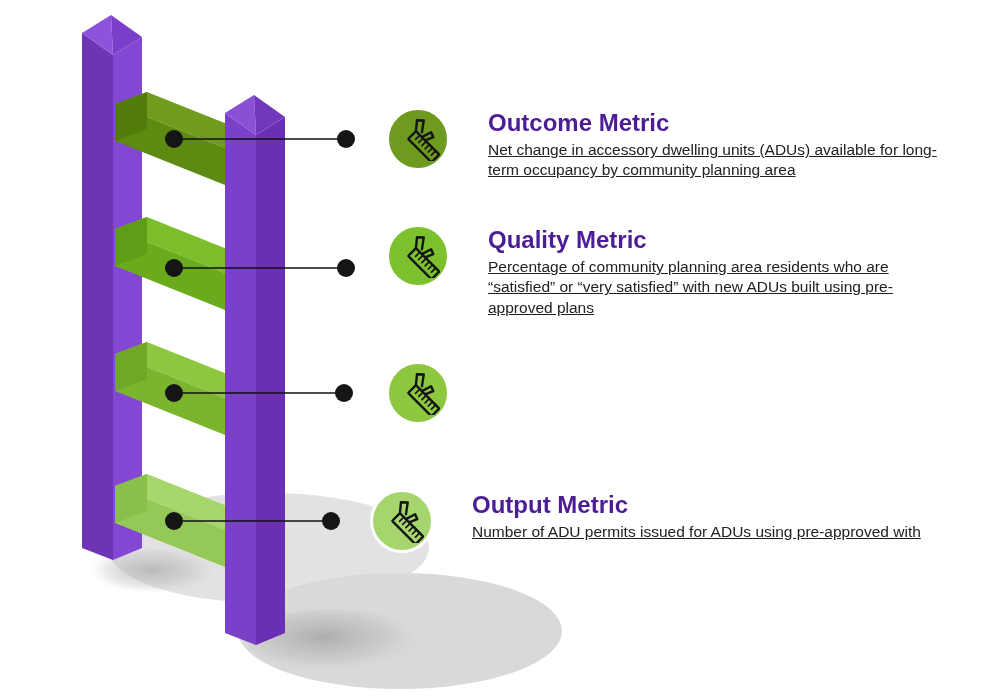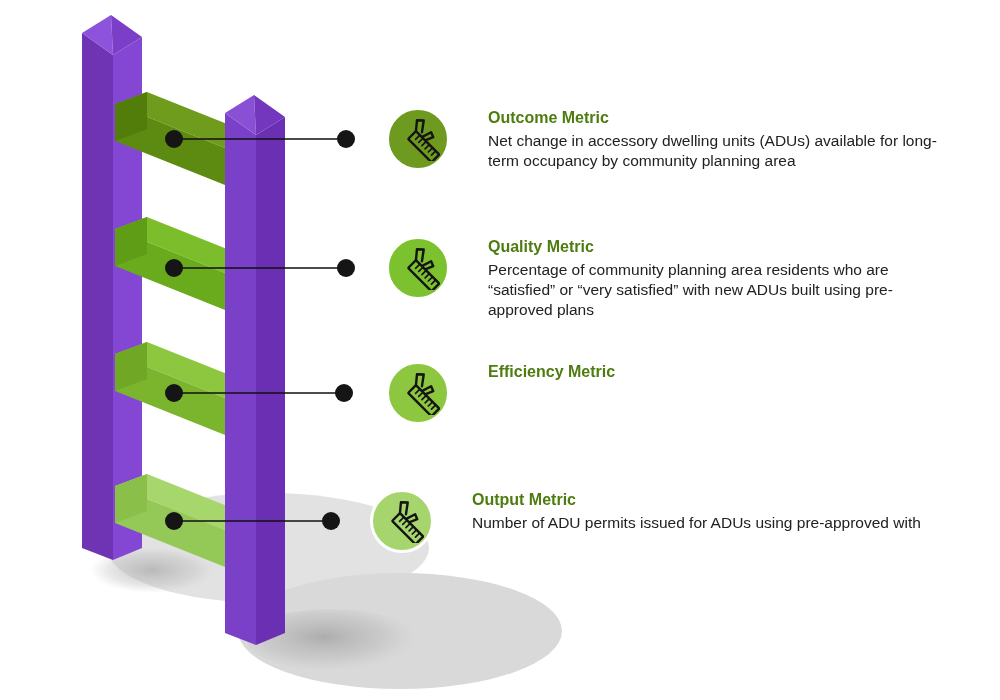--- a/index.html
+++ b/index.html
@@ -9,24 +9,24 @@
   }
   #ladder-svg{position:absolute;left:0;top:0;}
   .metric-row{position:absolute;display:flex;align-items:flex-start;}
   .metric-icon-circle{
     width:64px;height:64px;border-radius:50%;box-sizing:border-box;
     border:3px solid #ffffff;flex:0 0 auto;
     display:flex;align-items:center;justify-content:center;
   }
   .metric-text{margin-left:38px;width:452px;margin-top:1px;}
   .metric-title{
-    font-size:16px;font-weight:bold;color:#4d7c0f;line-height:1.22;letter-spacing:0;
+    font-size:24px;font-weight:bold;color:#4c1d95;line-height:1.22;letter-spacing:0;
   }
   .metric-desc{
-    font-size:15.5px;color:#212121;line-height:1.3;margin-top:3px;
+    font-size:15.5px;color:#212121;line-height:1.3;margin-top:3px;text-decoration:underline;
   }
 </style>
 </head>
 <body>
 
 <div id="stage">
 
   <svg id="ladder-svg" width="1000" height="700" viewBox="0 0 1000 700">
     <defs>
       <radialGradient id="footL" cx="50%" cy="50%" r="50%">
@@ -109,21 +109,21 @@
           <path d="M1.5,-6 L4.5,-15.5 L9.5,-13.5 L6,-5.5"></path>
         </g>
       </svg>
     </div>
     <div class="metric-text">
       <div class="metric-title">Outcome Metric</div>
       <div class="metric-desc">Net change in accessory dwelling units (ADUs) available for long-term occupancy by community planning area</div>
     </div>
   </div>
 
-  <div class="metric-row" style="left:386px;top:236px;">
+  <div class="metric-row" style="left:386px;top:224px;">
     <div class="metric-icon-circle" style="background: rgb(124, 193, 46);">
       <svg width="44" height="44" viewBox="0 0 44 44">
         <g transform="translate(21,23) rotate(45)" fill="none" stroke="#141414" stroke-width="2.4" stroke-linejoin="round" stroke-linecap="round">
           <rect x="-7" y="-5.5" width="33" height="11" rx="1"></rect>
           <path stroke-width="1.7" d="M-1.5,-5.5 l0,6 M3,-5.5 l0,6 M7.5,-5.5 l0,6 M12,-5.5 l0,6 M16.5,-5.5 l0,6 M21,-5.5 l0,6"></path>
           <path d="M-7,-5.5 L-14,-14 L-9,-18.5 L-2,-9"></path>
           <path d="M1.5,-6 L4.5,-15.5 L9.5,-13.5 L6,-5.5"></path>
         </g>
       </svg>
     </div>
@@ -138,21 +138,20 @@
       <svg width="44" height="44" viewBox="0 0 44 44">
         <g transform="translate(21,23) rotate(45)" fill="none" stroke="#141414" stroke-width="2.4" stroke-linejoin="round" stroke-linecap="round">
           <rect x="-7" y="-5.5" width="33" height="11" rx="1"></rect>
           <path stroke-width="1.7" d="M-1.5,-5.5 l0,6 M3,-5.5 l0,6 M7.5,-5.5 l0,6 M12,-5.5 l0,6 M16.5,-5.5 l0,6 M21,-5.5 l0,6"></path>
           <path d="M-7,-5.5 L-14,-14 L-9,-18.5 L-2,-9"></path>
           <path d="M1.5,-6 L4.5,-15.5 L9.5,-13.5 L6,-5.5"></path>
         </g>
       </svg>
     </div>
     <div class="metric-text">
-      <div class="metric-title">Efficiency Metric</div>
     </div>
   </div>
 
   <div class="metric-row" style="left:370px;top:489px;">
     <div class="metric-icon-circle" style="background: rgb(166, 213, 109);">
       <svg width="44" height="44" viewBox="0 0 44 44">
         <g transform="translate(21,23) rotate(45)" fill="none" stroke="#141414" stroke-width="2.4" stroke-linejoin="round" stroke-linecap="round">
           <rect x="-7" y="-5.5" width="33" height="11" rx="1"></rect>
           <path stroke-width="1.7" d="M-1.5,-5.5 l0,6 M3,-5.5 l0,6 M7.5,-5.5 l0,6 M12,-5.5 l0,6 M16.5,-5.5 l0,6 M21,-5.5 l0,6"></path>
           <path d="M-7,-5.5 L-14,-14 L-9,-18.5 L-2,-9"></path>

